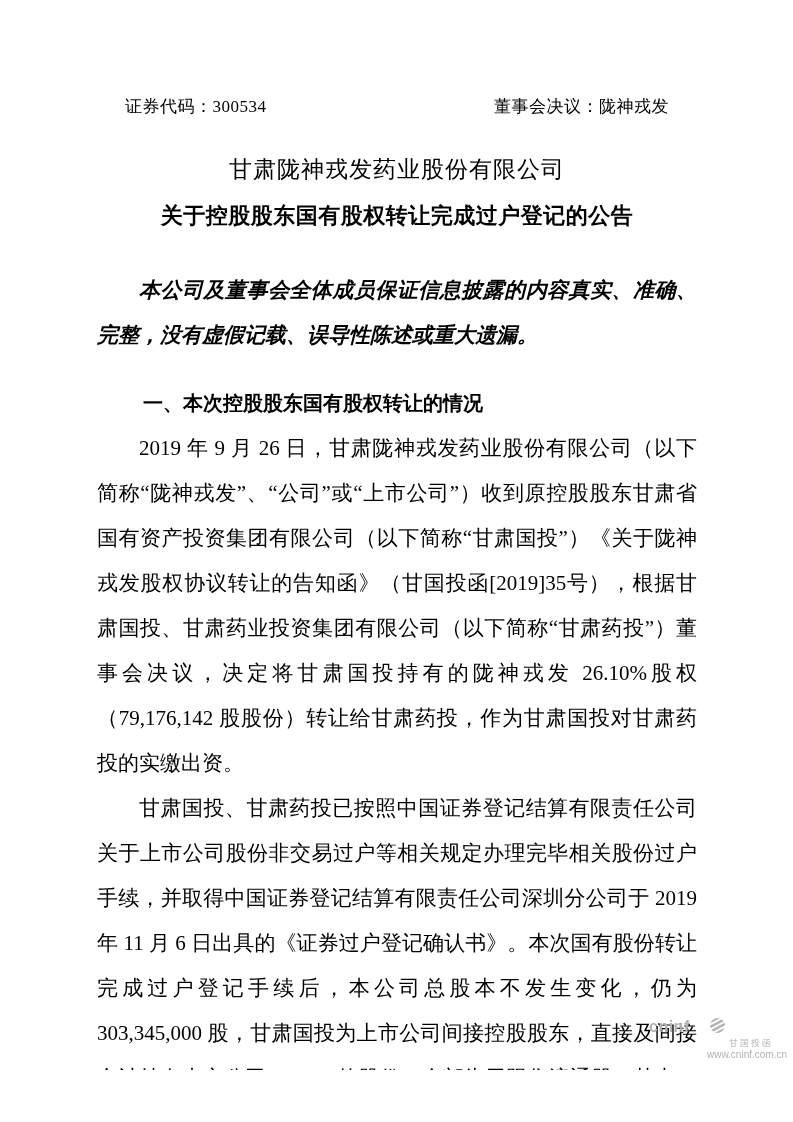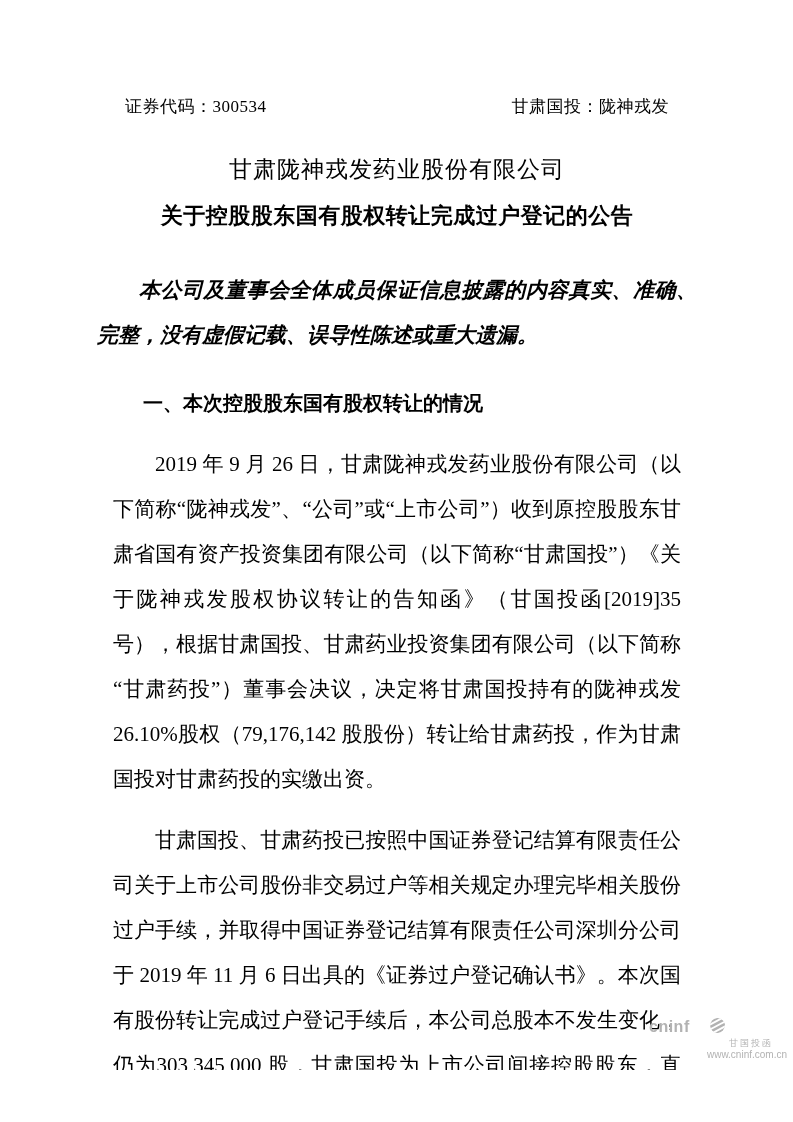--- a/index.html
+++ b/index.html
@@ -49,21 +49,21 @@
     font-style: italic;
   }
   .section-heading {
     margin: 23px 0 0 0;
     font-weight: bold;
     font-size: 20px;
     line-height: 45px;
     text-indent: 2.3em;
   }
   .body-paragraph {
-    margin: 16px;
+    margin: 0;
     font-size: 21px;
     line-height: 45px;
     text-align: justify;
     text-indent: 2em;
   }
   .watermark {
     position: absolute;
     right: 4px;
     bottom: 10px;
     width: 140px;
@@ -95,21 +95,21 @@
     padding-right: 2px;
   }
 </style>
 </head>
 <body>
 
 <div class="page">
 
   <div class="header-row">
     <span>证券代码：300534</span>
-    <span>甘肃国投：陇神戎发</span>
+    <span>董事会决议：陇神戎发</span>
   </div>
 
   <h1 class="doc-title-1">甘肃陇神戎发药业股份有限公司</h1>
   <h2 class="doc-title-2">关于控股股东国有股权转让完成过户登记的公告</h2>
 
   <p class="disclaimer">本公司及董事会全体成员保证信息披露的内容真实、准确、完整，没有虚假记载、误导性陈述或重大遗漏。</p>
 
   <h3 class="section-heading">一、本次控股股东国有股权转让的情况</h3>
 
   <p class="body-paragraph">2019 年 9 月 26 日，甘肃陇神戎发药业股份有限公司（以下简称“陇神戎发”、“公司”或“上市公司”）收到原控股股东甘肃省国有资产投资集团有限公司（以下简称“甘肃国投”）《关于陇神戎发股权协议转让的告知函》（甘国投函[2019]35号），根据甘肃国投、甘肃药业投资集团有限公司（以下简称“甘肃药投”）董事会决议，决定将甘肃国投持有的陇神戎发 26.10%股权（79,176,142 股股份）转让给甘肃药投，作为甘肃国投对甘肃药投的实缴出资。</p>

